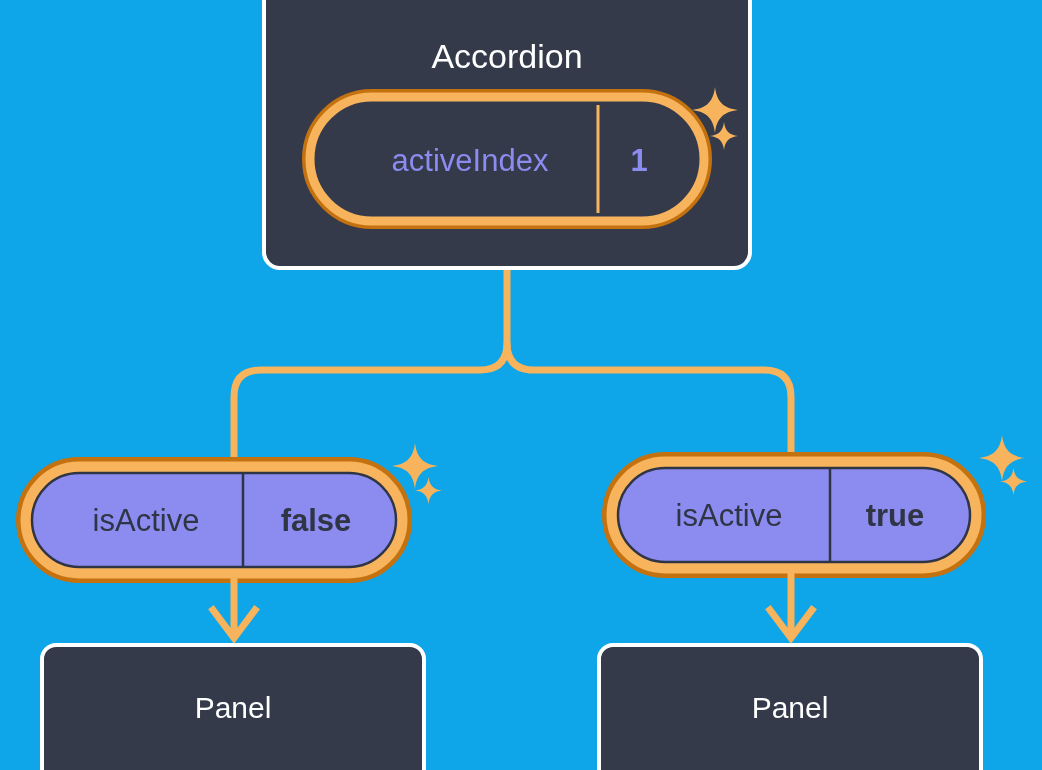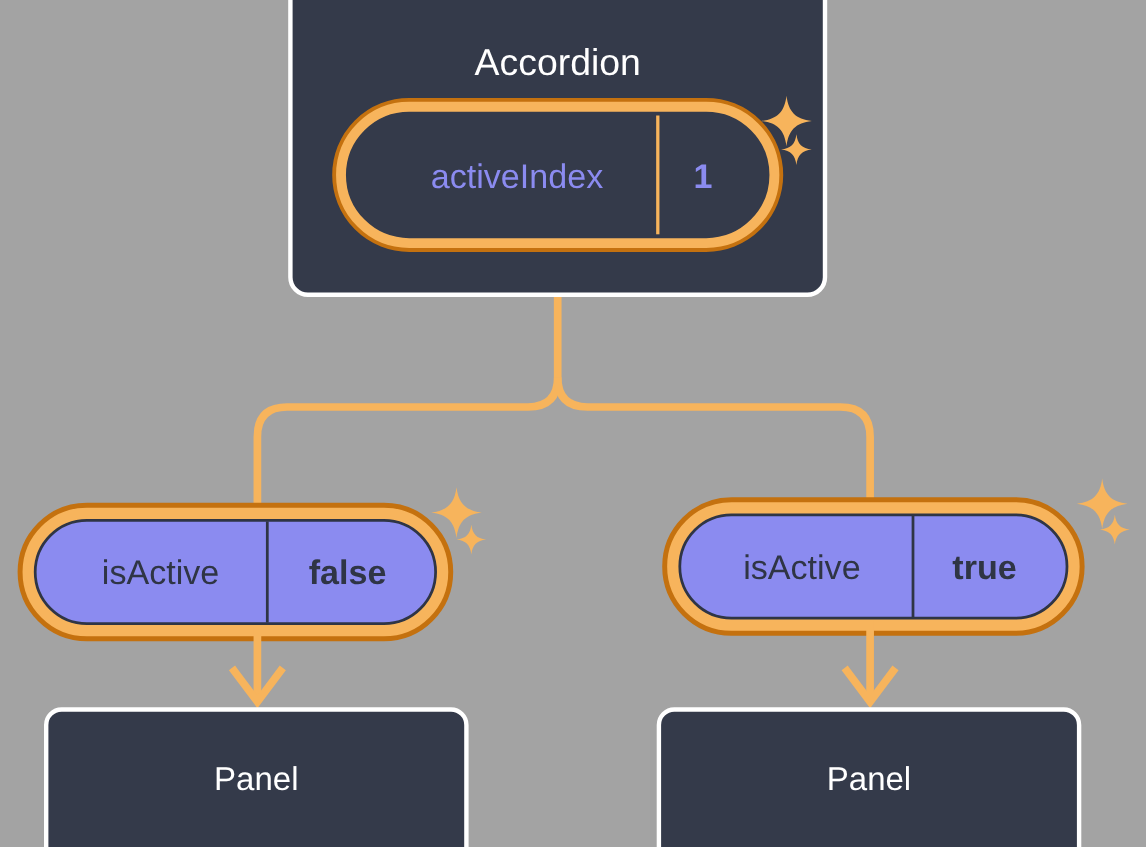--- a/index.html
+++ b/index.html
@@ -9,21 +9,21 @@
   body {
     width: 1042px;
     height: 770px;
     overflow: hidden;
     font-family: "Liberation Sans", sans-serif;
   }
   #stage {
     position: relative;
     width: 1042px;
     height: 770px;
-    background: #a3a3a3;
+    background: #0ea5e9;
   }
   #diagram {
     position: absolute;
     inset: 0;
     display: block;
   }
   .t-title {
     font-family: "Liberation Sans", sans-serif;
     font-size: 34px;
     font-weight: 400;

